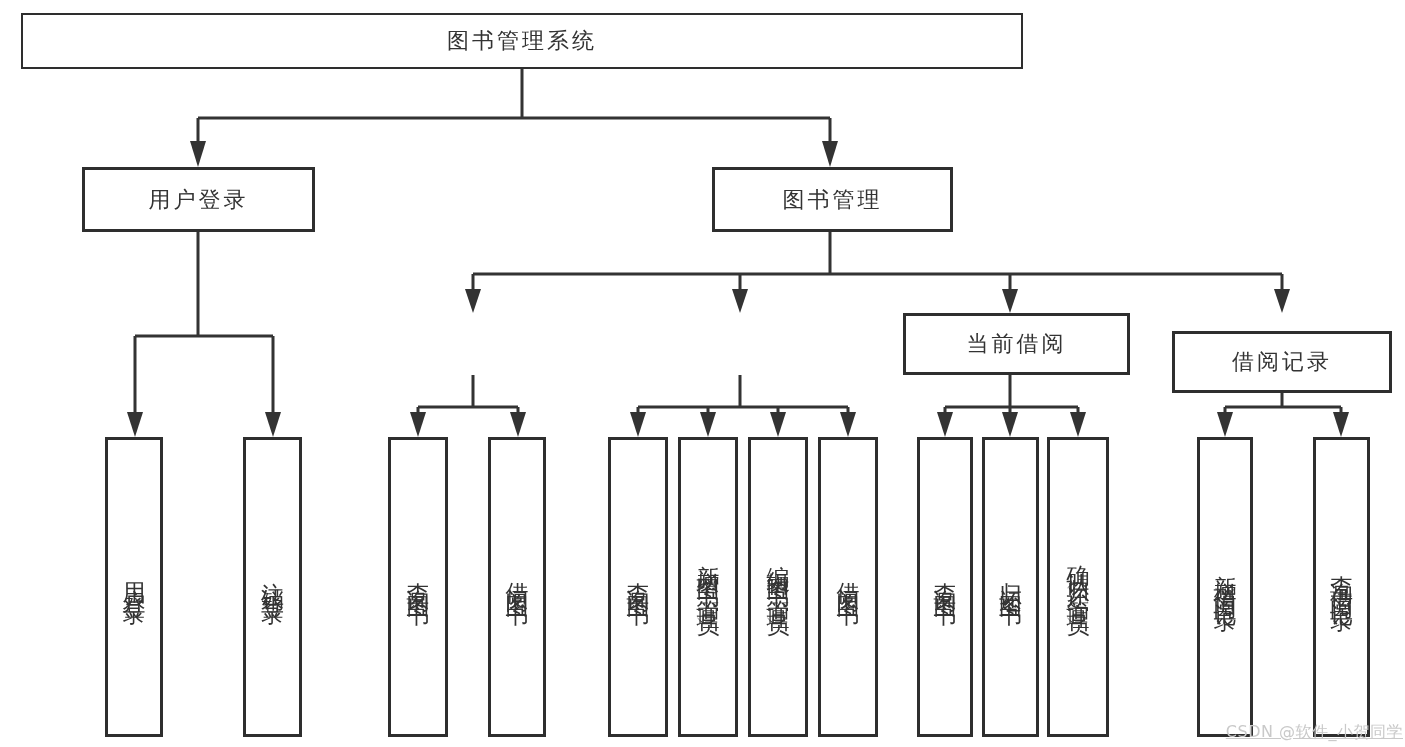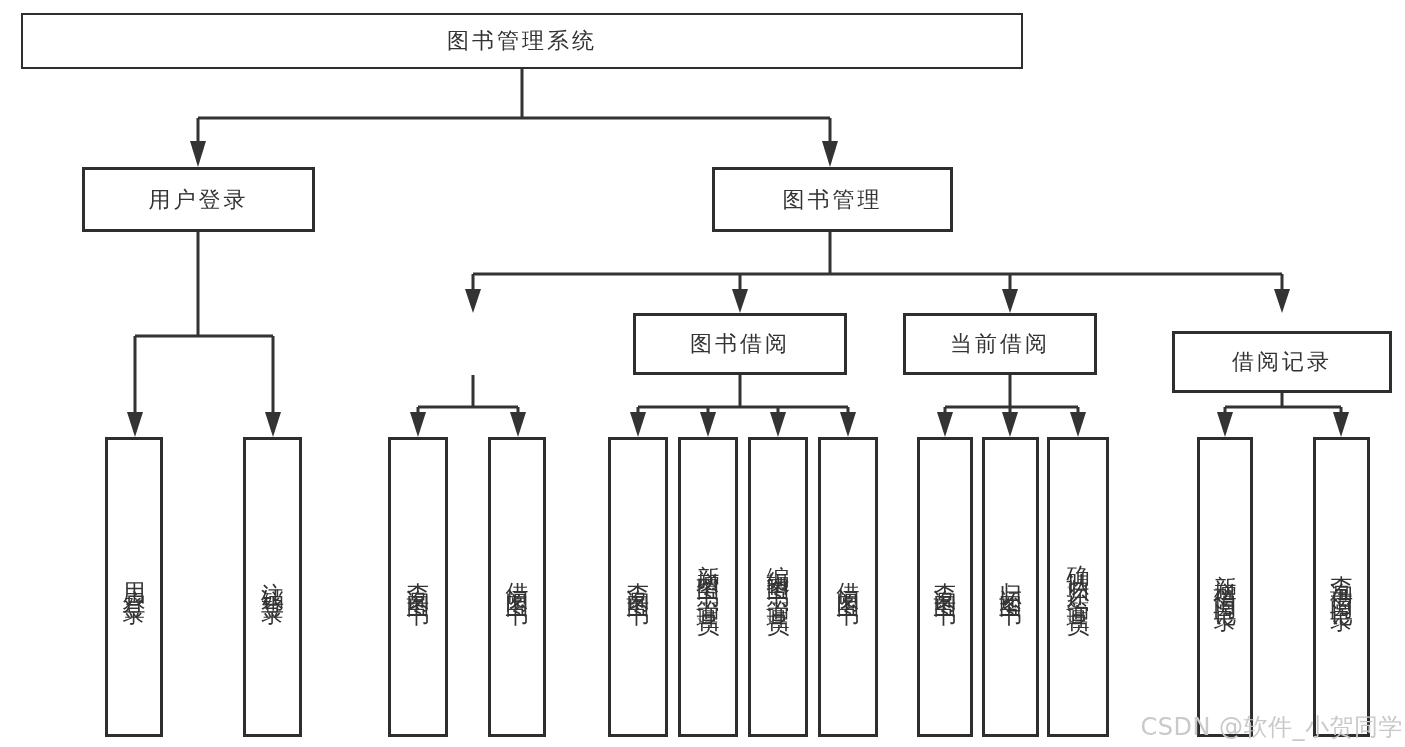--- a/index.html
+++ b/index.html
@@ -52,25 +52,26 @@
     text-orientation: mixed;
     font-size: 23px;
     letter-spacing: 7px;
     line-height: 1;
   }
 
   .watermark {
     position: absolute;
     right: 2px;
     bottom: 4px;
-    font-size: 24px;
+    font-size: 16px;
     letter-spacing: 0.5px;
     color: var(--c-watermark);
     z-index: 10;
     white-space: nowrap;
+    text-decoration: underline;
   }
 </style>
 </head>
 <body>
 
 <div class="canvas">
 
   <svg class="wires" viewBox="0 0 1405 747">
 
     <path class="connector" d="M522 69 V118 M198 118 H830 M198 118 V146 M830 118 V146"></path>
@@ -111,24 +112,21 @@
     <span>图书管理系统</span>
   </div>
 
   <div class="box bh" style="left:82px;top:167px;width:233px;height:65px">
     <span>用户登录</span>
   </div>
   <div class="box bh" style="left:712px;top:167px;width:241px;height:65px">
     <span>图书管理</span>
   </div>
 
-  <div class="box bh" style="left:633px;top:313px;width:214px;height:62px">
-    <span>图书借阅</span>
-  </div>
-  <div class="box bh" style="left:903px;top:313px;width:194px;height:62px">
+  <div class="box bh" style="left:903px;top:313px;width:227px;height:62px">
     <span>当前借阅</span>
   </div>
   <div class="box bh" style="left:1172px;top:331px;width:220px;height:62px">
     <span>借阅记录</span>
   </div>
 
   <div class="box bv" style="left:105px;top:437px;width:58px;height:300px">
     <span class="vlbl">用户登录</span>
   </div>
   <div class="box bv" style="left:243px;top:437px;width:59px;height:300px">

